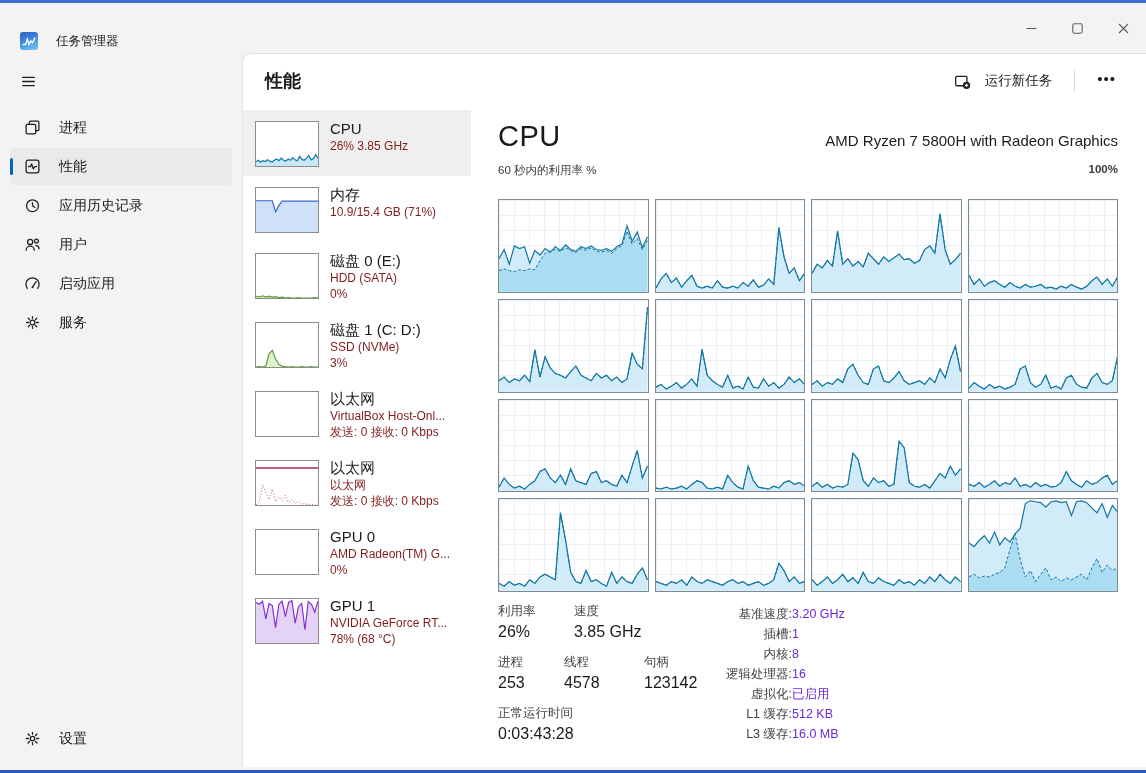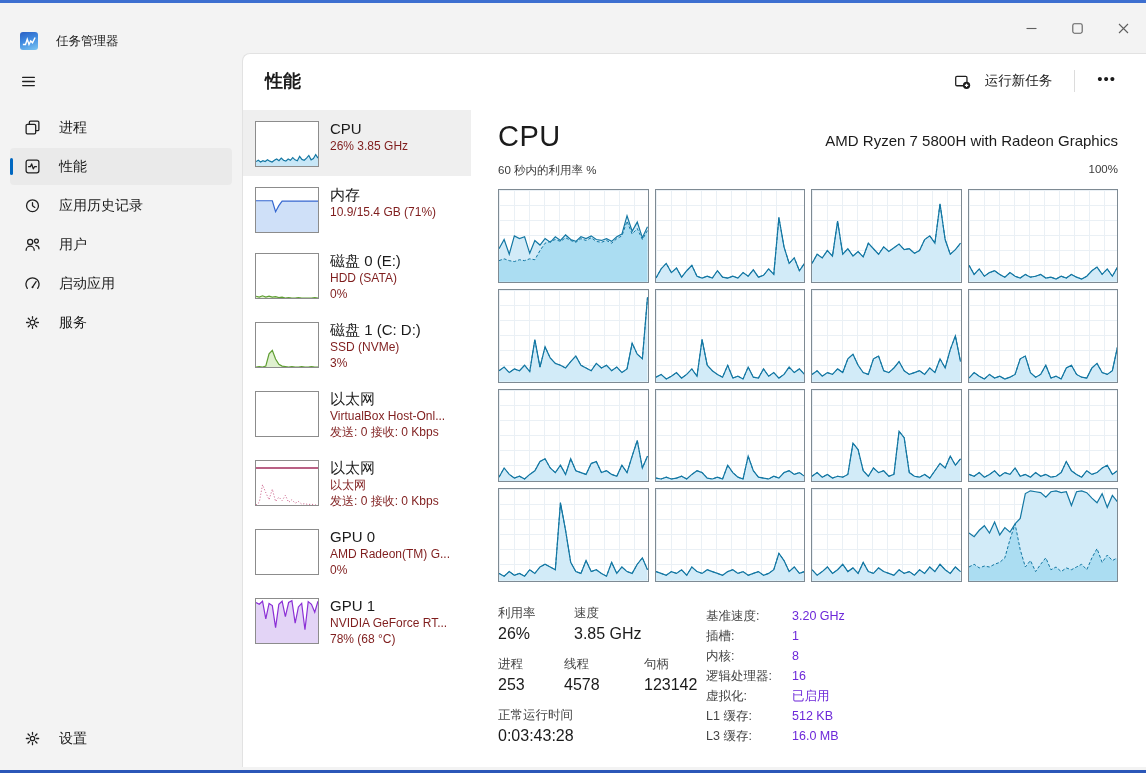--- a/index.html
+++ b/index.html
@@ -56,39 +56,39 @@
   .perf-text { min-width:0; }
   .perf-title { font-size:15px; line-height:19px; white-space:nowrap; }
   .perf-line { display:block; font-size:12px; line-height:16px; color:#7f1d1d; white-space:nowrap;
     overflow:hidden; text-overflow:ellipsis; max-width:140px; }
 
   
   .main { flex:1; padding:12px 28px 0 27px; position:relative; }
   .cpu-titlerow { display:flex; align-items:baseline; }
   .cpu-title { font-size:29px; font-weight:400; letter-spacing:0.5px; }
   .cpu-sub { margin-left:auto; font-size:15px; }
-  .axis-row { display:flex; font-size:11.5px; color:#3a3a3a; margin-top:10px; margin-bottom:11px; }
-  .axis-max { margin-left:auto; }
+  .axis-row { display:flex; font-size:11.5px; color:#3a3a3a; margin-top:10px; margin-bottom:21px; }
+  .axis-max { margin-left:auto;font-weight:bold; }
   .core-grid { display:grid; grid-template-columns:repeat(4,1fr); gap:6px; height:393px; }
   .core-cell { position:relative; border:1px solid #7E8A93; background:#fff;
     background-image:
       repeating-linear-gradient(to right,#EAF0F5 0 1px,transparent 1px 15px),
       repeating-linear-gradient(to bottom,#EAF0F5 0 1px,transparent 1px 15px); }
   .core-cell svg { position:absolute; inset:0; width:100%; height:100%; }
 
   
-  .stats-row { display:flex; margin-top:23px; }
+  .stats-row { display:flex; margin-top:11px; }
   .stats-left { width:208px; flex:0 0 208px; }
   .stat-group { display:flex; margin-bottom:13px; }
   .stat { margin-right:14px; }
   .stat-label { font-size:12.5px; color:#444; margin-bottom:3px; }
   .stat-value { font-size:16px; }
   .details { flex:1; padding-top:1px; }
   .detail-row { display:grid; grid-template-columns:86px auto; font-size:12.5px; line-height:20px; }
-  .detail-label { color:#444; }
+  .detail-label { color:#444;text-align:right; }
   .detail-value { color:#6d28d9; }
 
   svg.ic { stroke:#1f1f1f; fill:none; stroke-width:1.2; stroke-linecap:round; stroke-linejoin:round; }
 </style>
 </head>
 <body>
 
 <div class="win">
 
   <div class="titlebar">

